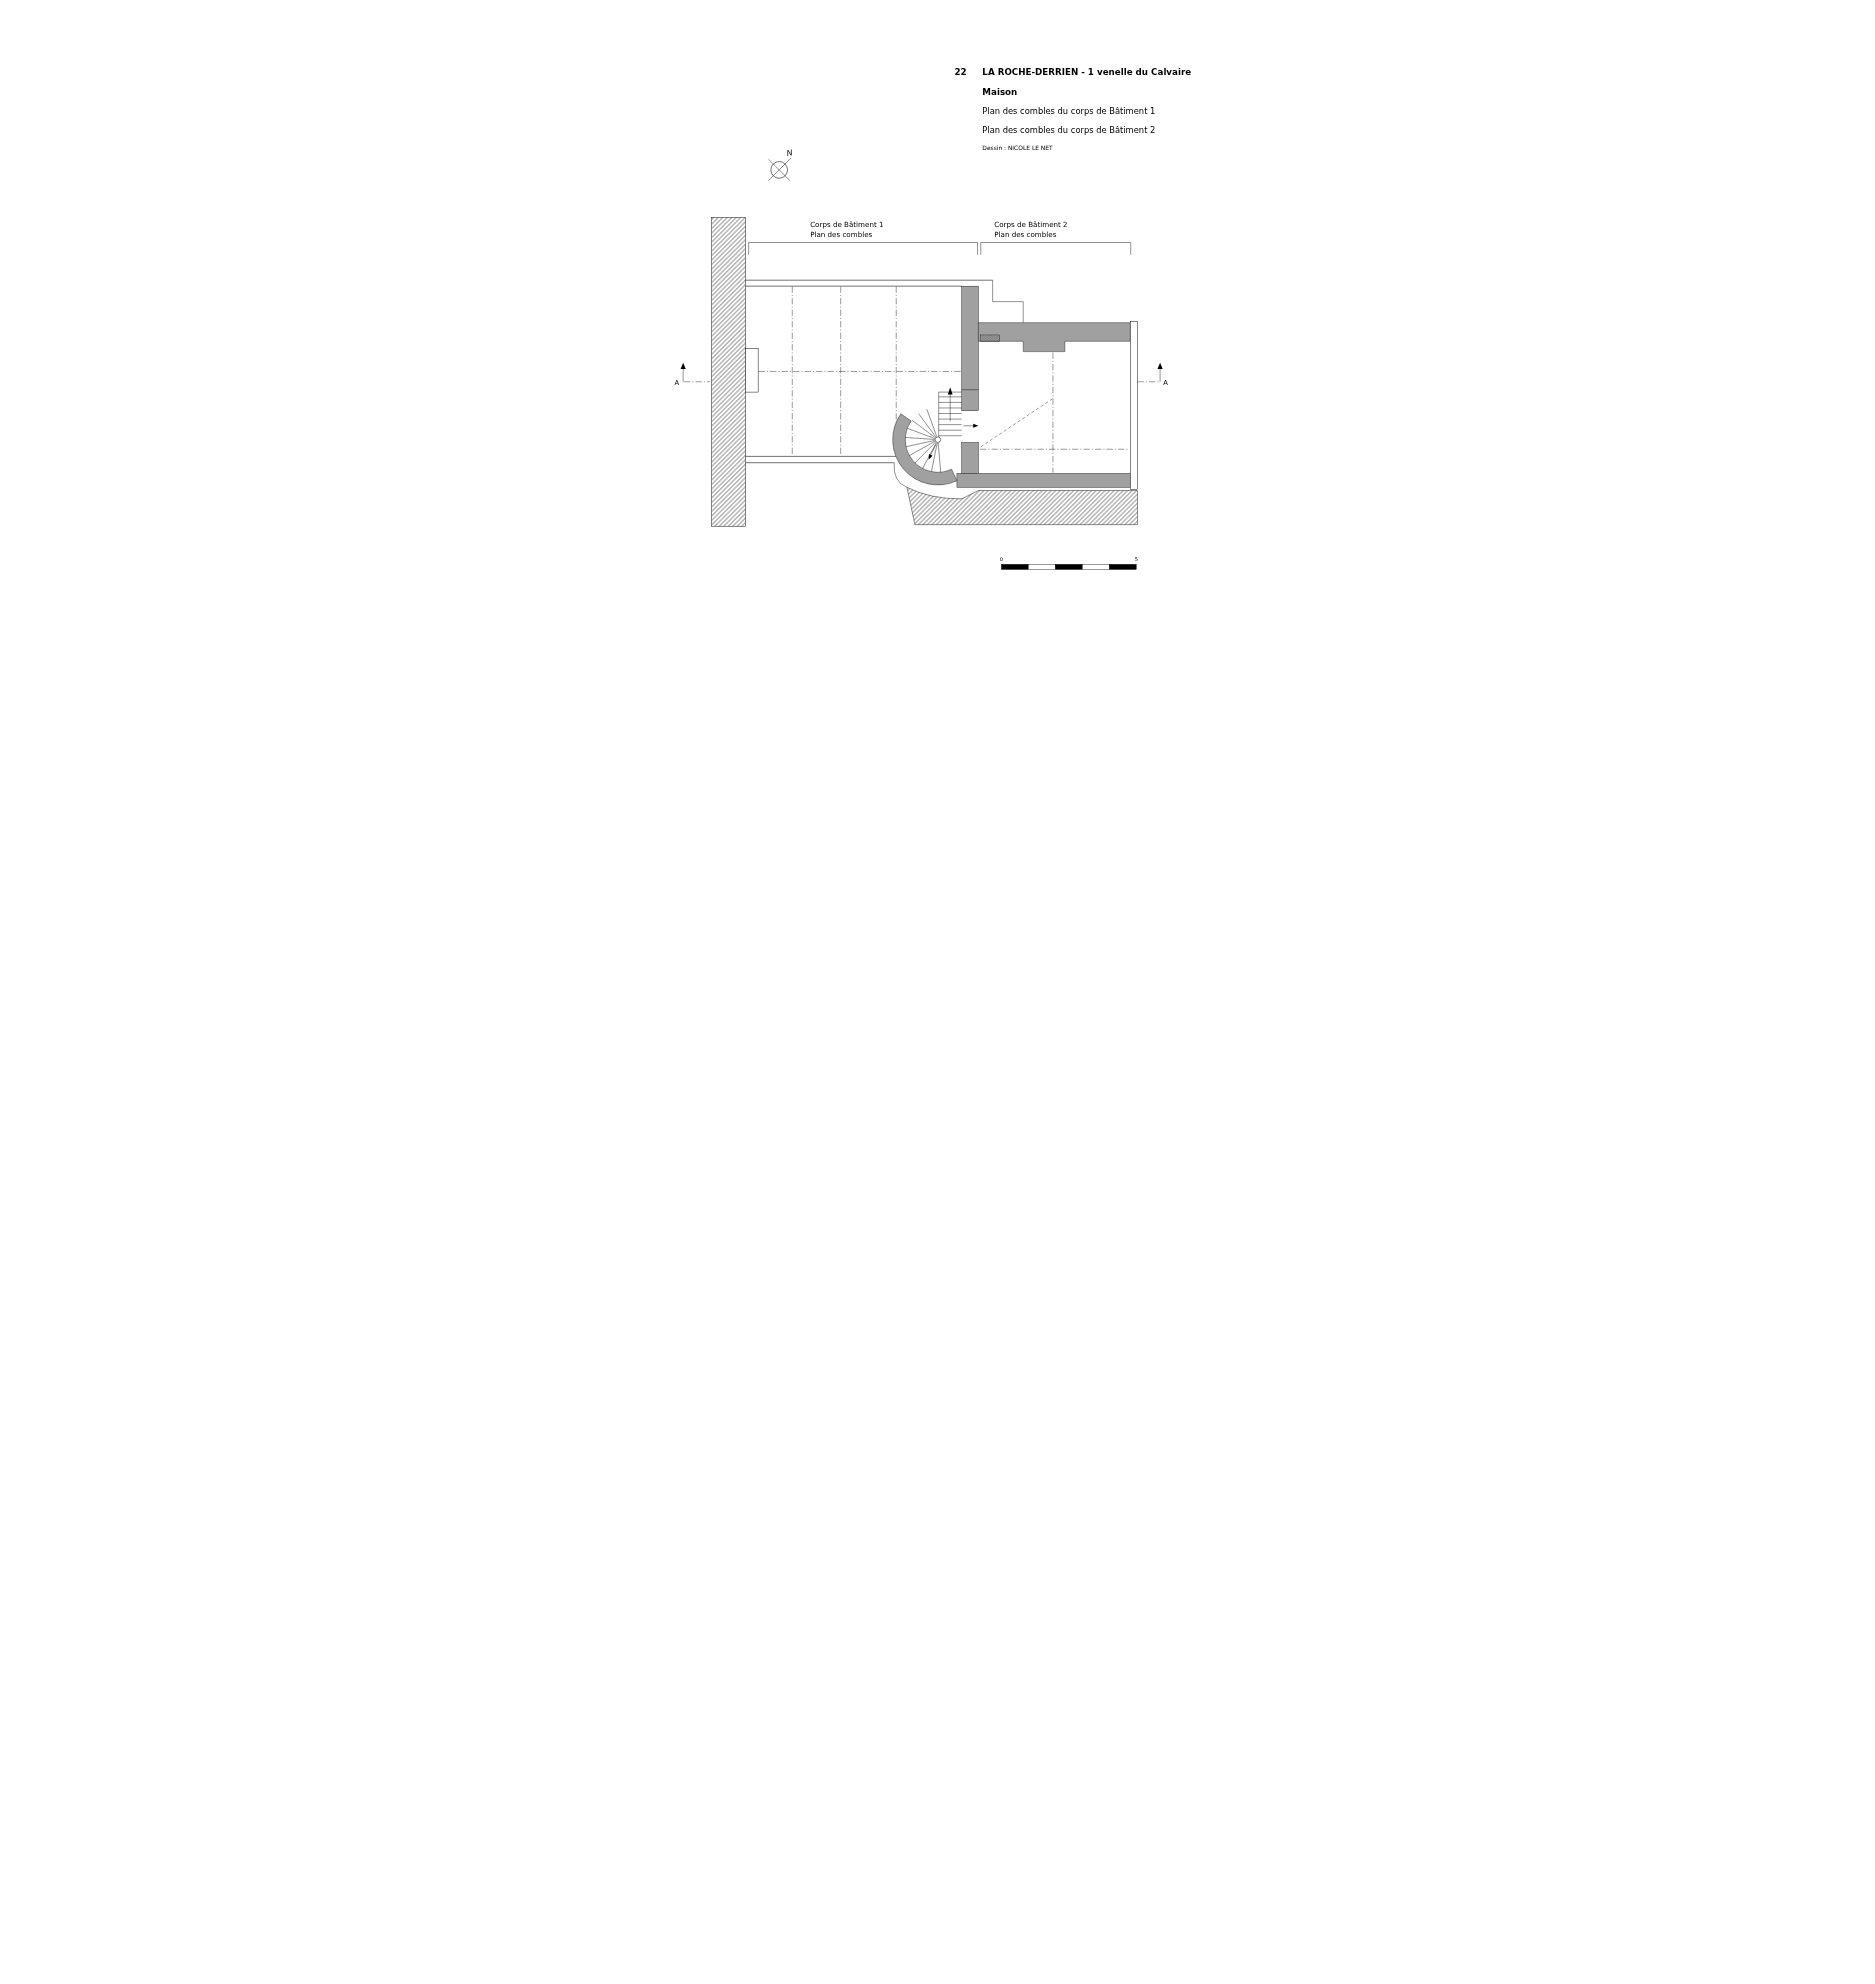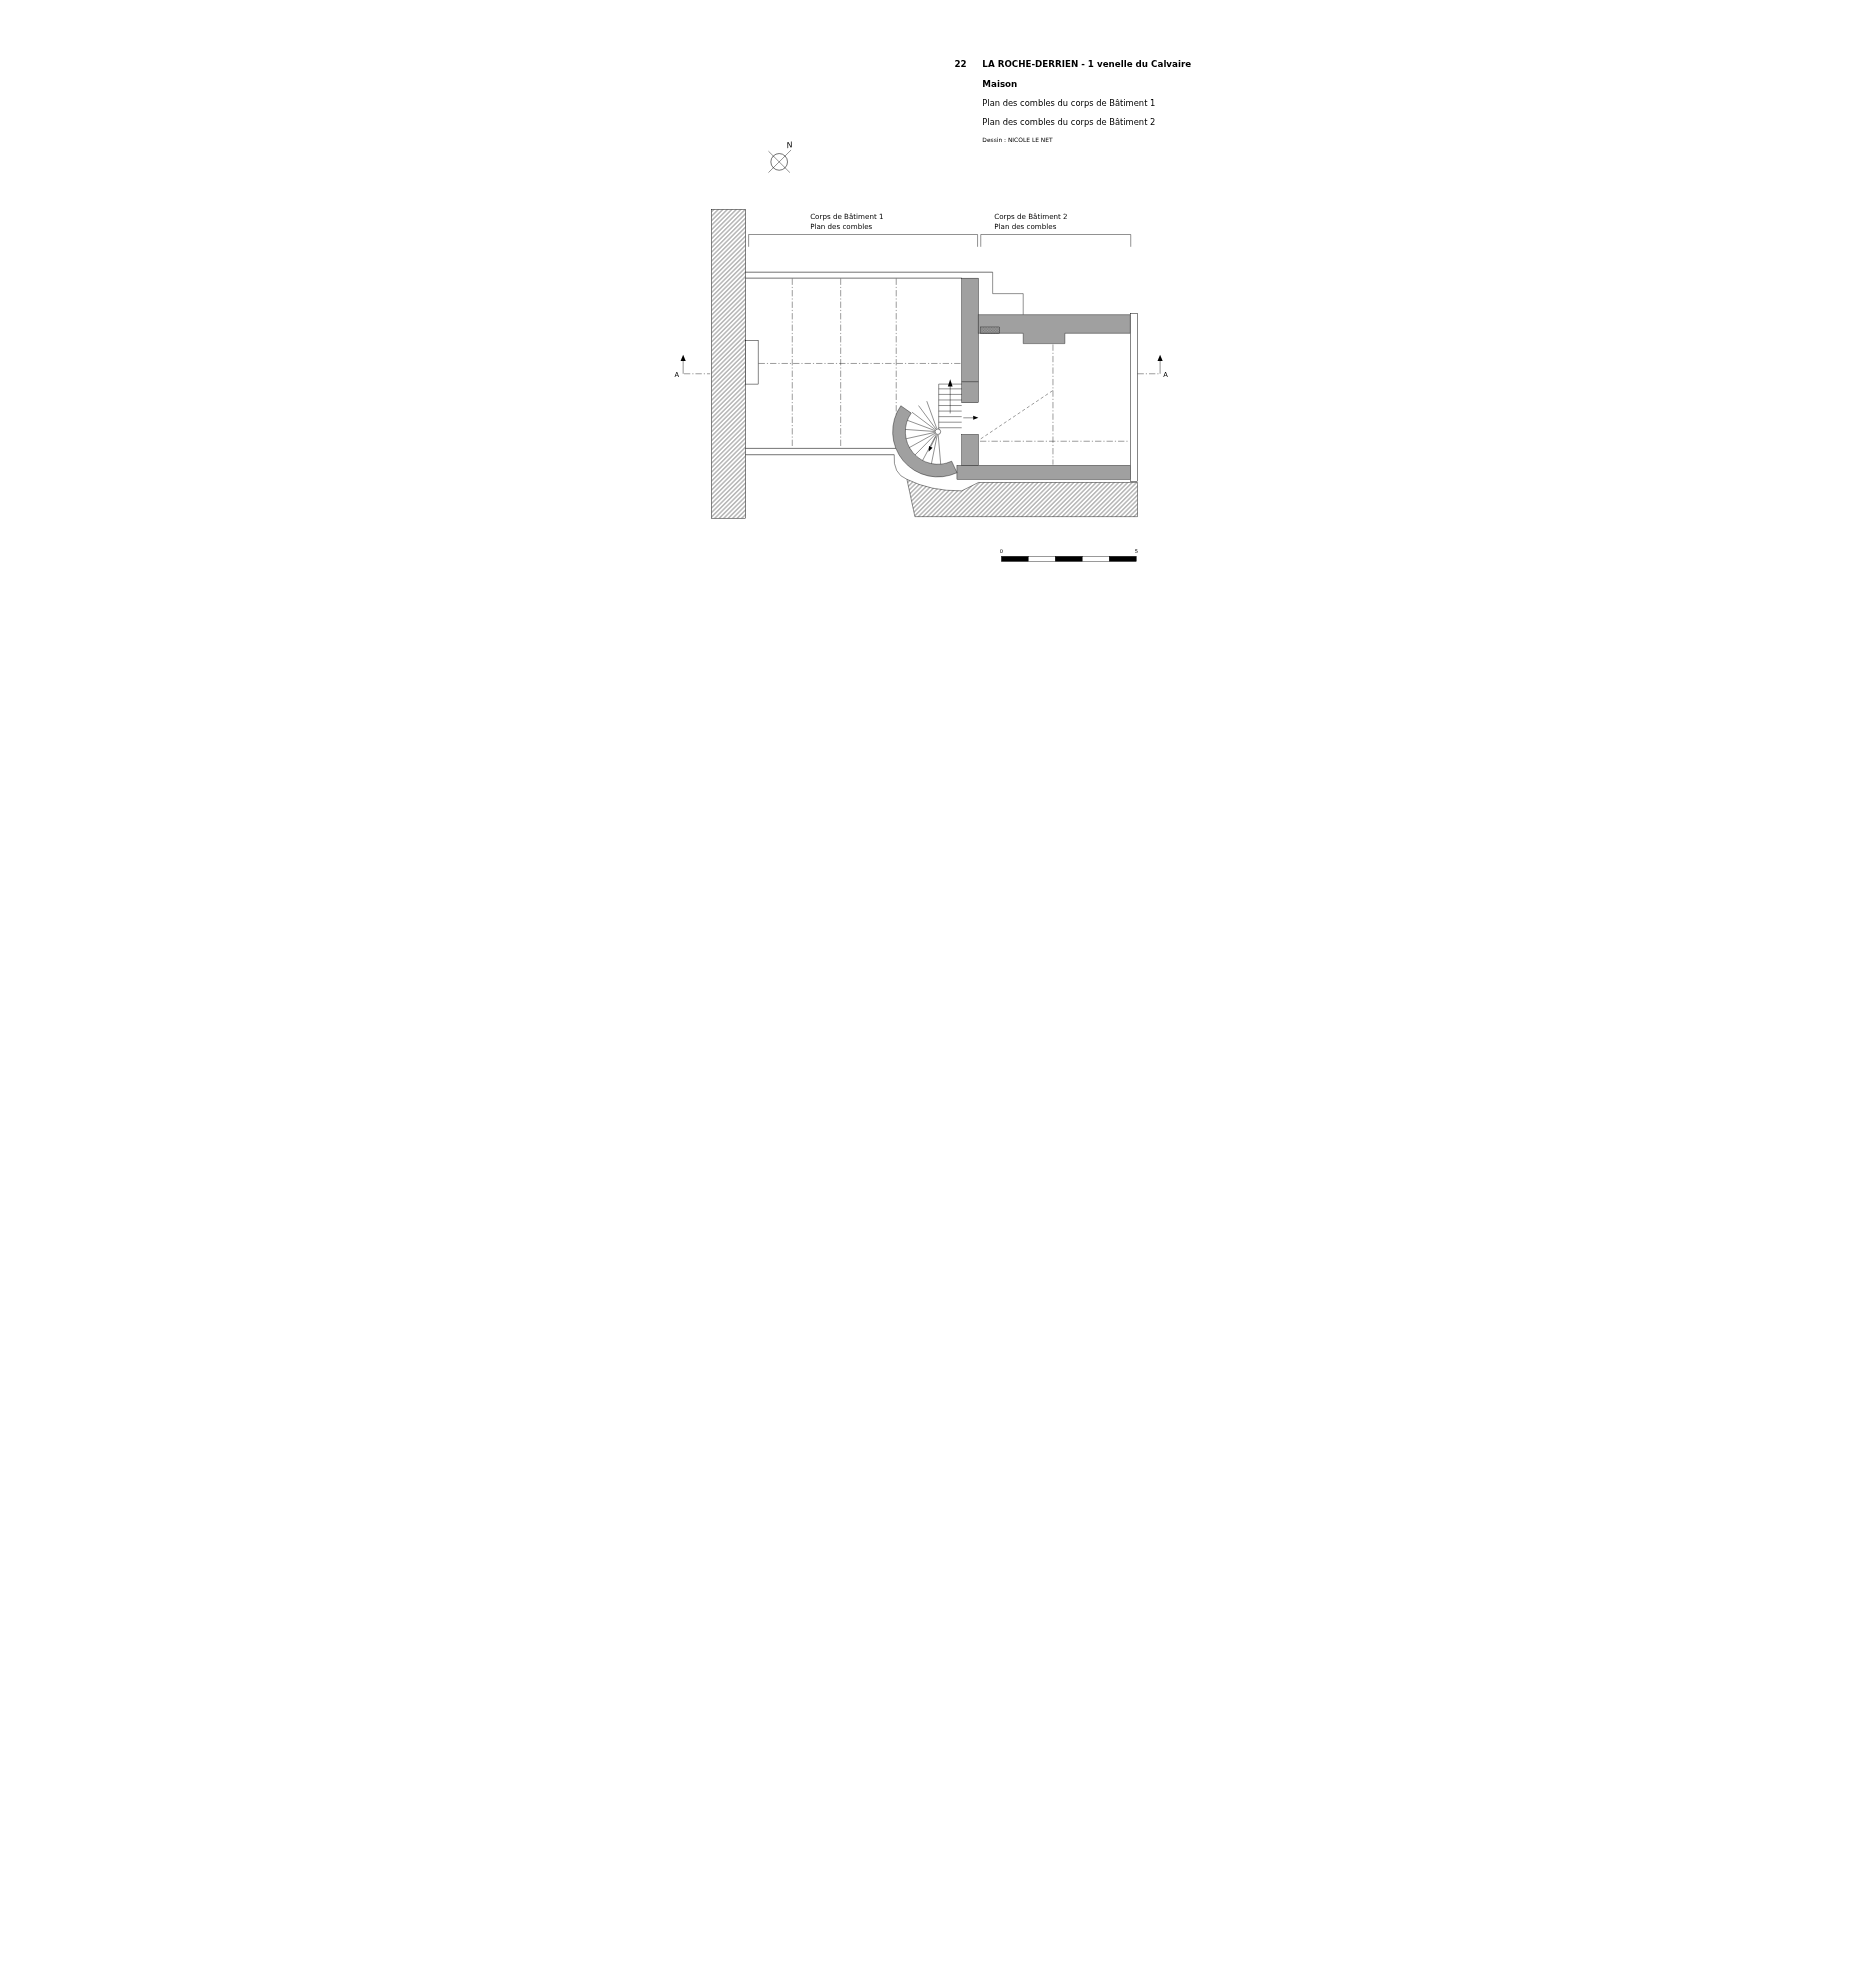--- a/index.html
+++ b/index.html
@@ -1,16 +1,16 @@
 <!DOCTYPE html>
 <html style="font-size:6.4px"><head>
 <meta charset="utf-8">
 <style>
   html,body{margin:0;padding:0;background:#ffffff;}
-  .sheet{width:563px;height:619px;margin:0 auto;background:#fff;position:relative;}
+  .sheet{width:563px;height:619px;margin:8px auto;background:#fff;position:relative;}
   svg{display:block;}
   text{font-family:"DejaVu Sans",sans-serif;fill:#000;}
   .t-bold{font-size:22px;font-weight:bold;}
   .t-caption{font-size:21px;}
   .t-credit{font-size:15px;}
   .t-label{font-size:18px;}
   .t-section{font-size:17px;}
   .t-scale{font-size:13px;}
   .t-north{font-size:20px;font-style:italic;}
   .wall{stroke:#000;stroke-width:1.4;fill:none;}

